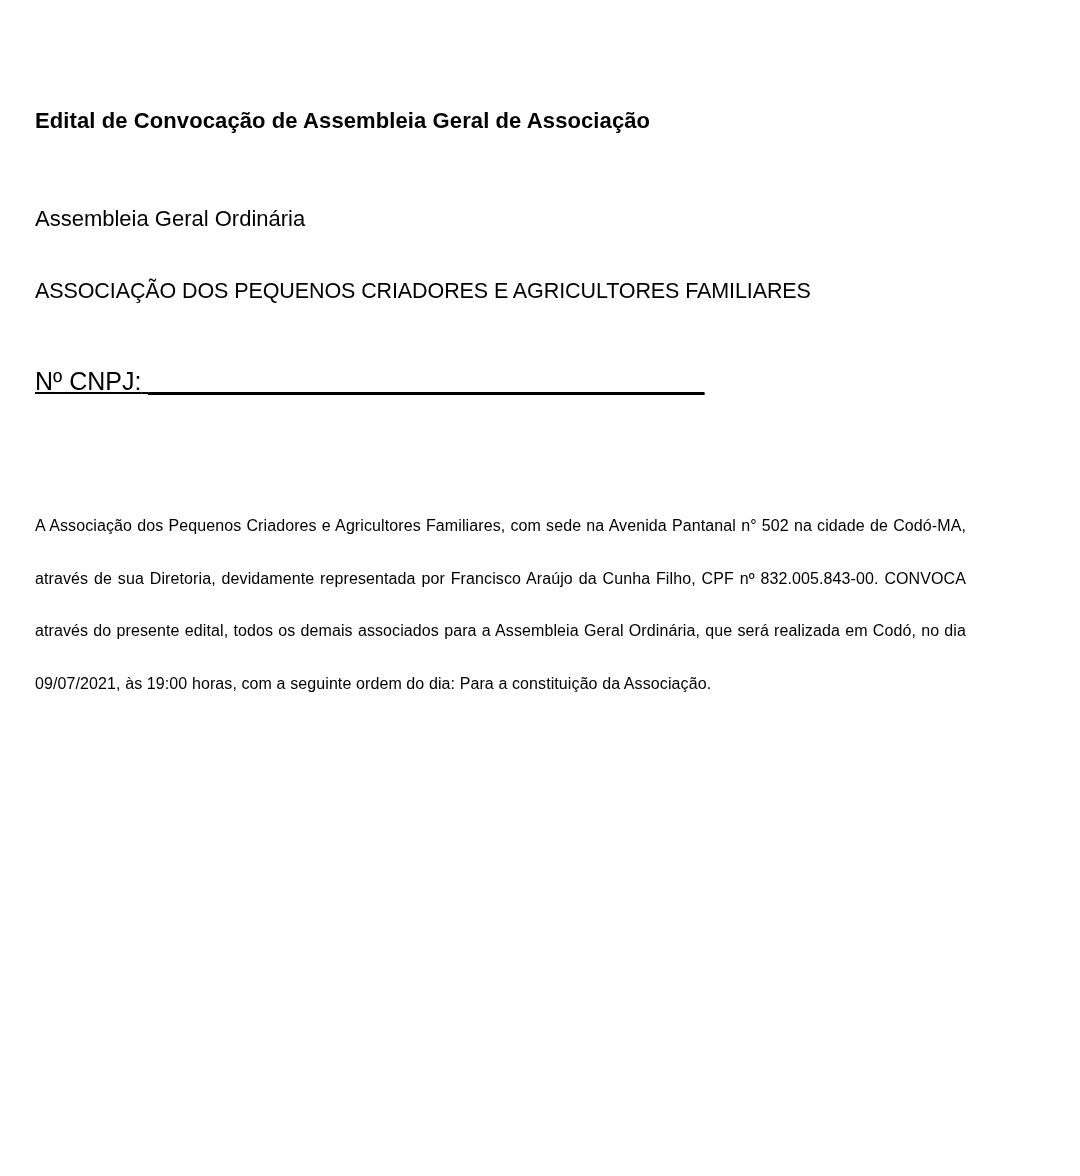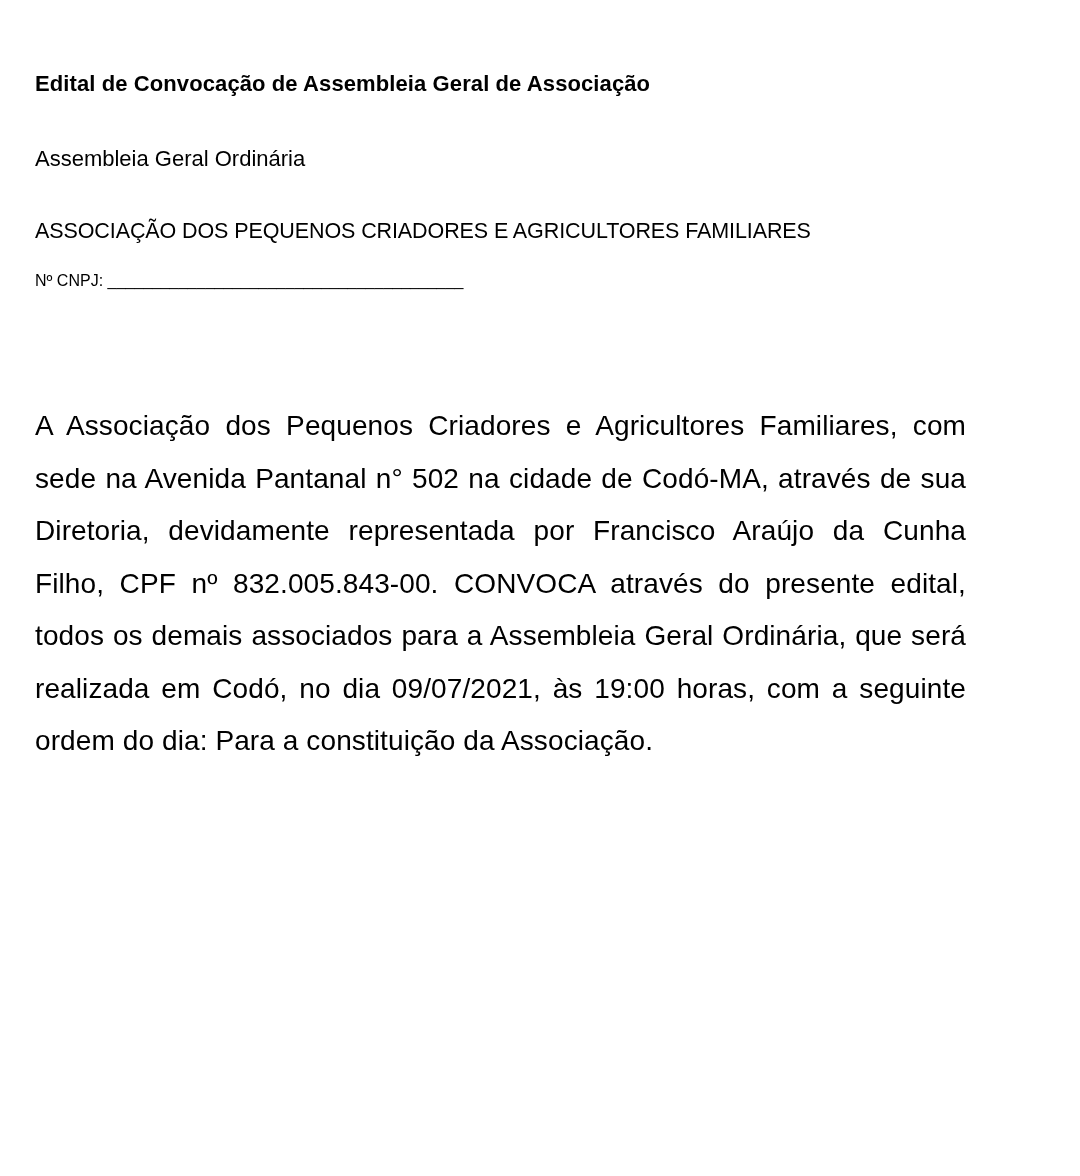--- a/index.html
+++ b/index.html
@@ -9,52 +9,53 @@
   }
   .page {
     position: relative;
     width: 1080px;
     height: 1176px;
     background: #ffffff;
     color: #000000;
     overflow: hidden;
   }
   .doc {
-    padding: 71px 114px 0 35px; 
+    padding: 108px 114px 0 35px; 
   }
   .doc-title {
     font-size: 22px;
     font-weight: bold;
     line-height: 26px;
     letter-spacing: 0.1px;
   }
   .doc-subtitle {
     font-size: 22px;
     font-weight: normal;
     line-height: 26px;
-    margin-top: 49px;
+    margin-top: 72px;
   }
   .doc-assoc {
     font-size: 21.5px;
     font-weight: normal;
     line-height: 26px;
     letter-spacing: -0.1px;
     margin-top: 46px;
   }
   .doc-cnpj {
-    font-size: 16px;
+    font-size: 25px;
     line-height: 26px;
-    margin-top: 24px;
+    margin-top: 64px;
     white-space: nowrap;
+    text-decoration: underline;
   }
   .doc-cnpj .blank {
     letter-spacing: 0;
   }
   .doc-body {
-    font-size: 28px;
+    font-size: 16px;
     line-height: 52.5px;
     text-align: justify;
     margin-top: 106px;
     letter-spacing: 0.1px;
   }
 </style>
 </head>
 <body>
 
 <div class="page">

